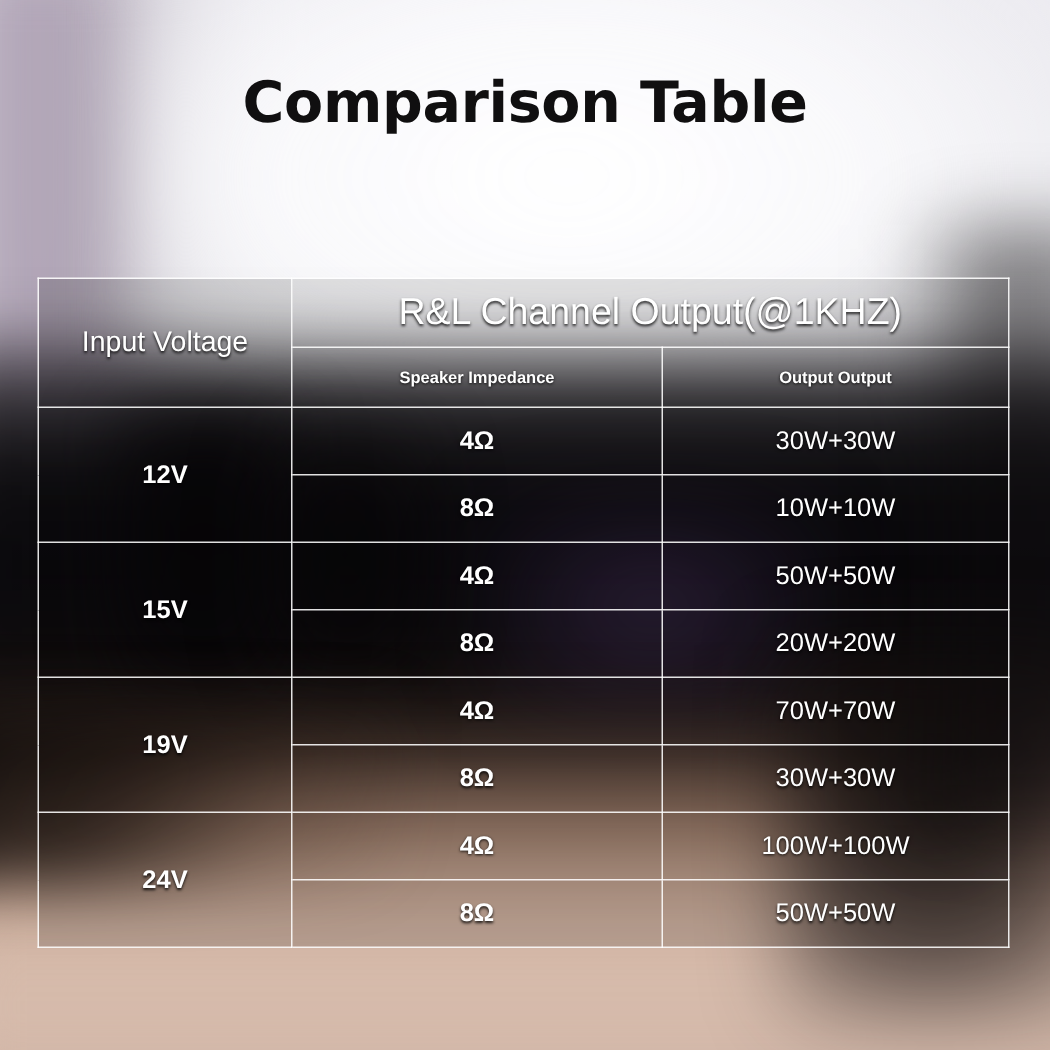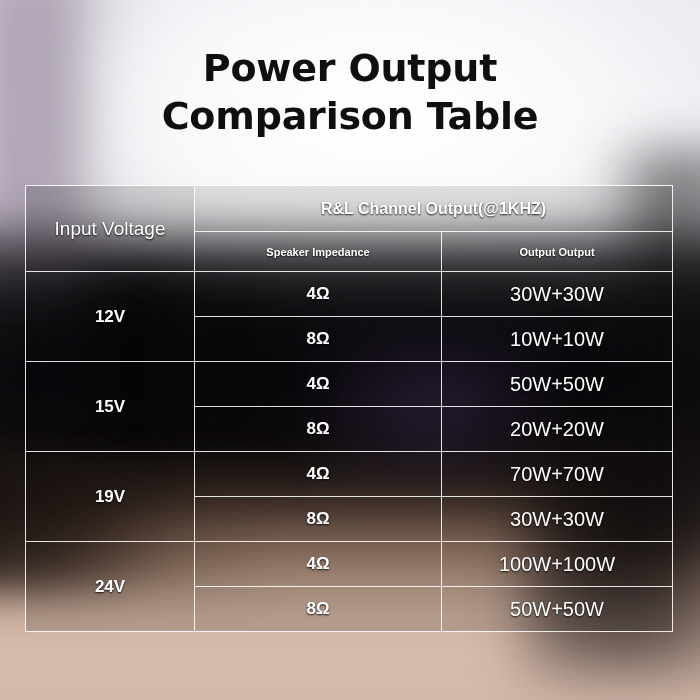--- a/index.html
+++ b/index.html
@@ -203,22 +203,22 @@
     font-family: "Liberation Sans", sans-serif;
     text-shadow: 0 1px 2px rgba(0,0,0,0.85);
     padding: 0;
   }
 
   .col-volt   { width: 169px; }
   .col-imp    { width: 247px; }
   .col-power  { width: 231px; }
 
   .hd-main {
-    font-size: 16px;
-    font-weight: bold;
+    font-size: 25px;
+    font-weight: normal;
     height: 45px;
   }
   .hd-sub {
     font-size: 11px;
     font-weight: bold;
     height: 39px;
   }
   .hd-volt {
     font-size: 19px;
     font-weight: normal;
@@ -227,21 +227,21 @@
   .cell-volt {
     font-size: 17px;
     font-weight: bold;
   }
   .cell-imp {
     font-size: 17px;
     font-weight: bold;
     height: 44px;
   }
   .cell-power {
-    font-size: 20px;
+    font-size: 17px;
     font-weight: normal;
     height: 44px;
   }
 
   
   .spec-table td { background: rgba(0,0,0,0.14); }
   .spec-table td.hd-main,
   .spec-table td.hd-sub { background: rgba(0,0,0,0.10); }
 </style>
 </head>
@@ -255,21 +255,20 @@
   <div class="bg-dark-band"></div>
   <div class="bg-violet"></div>
   <div class="bg-speaker-a"></div>
   <div class="bg-speaker-b"></div>
   <div class="bg-desk"></div>
   <div class="bg-desk-shadow"></div>
   <div class="bg-dark-right"></div>
   <div class="bg-right-wall"></div>
 
   <div class="title-block">
-    <span class="title-line">Power Output</span>
     <span class="title-line">Comparison Table</span>
   </div>
 
   <table class="spec-table">
     <colgroup>
       <col class="col-volt">
       <col class="col-imp">
       <col class="col-power">
     </colgroup>
     <tbody>

